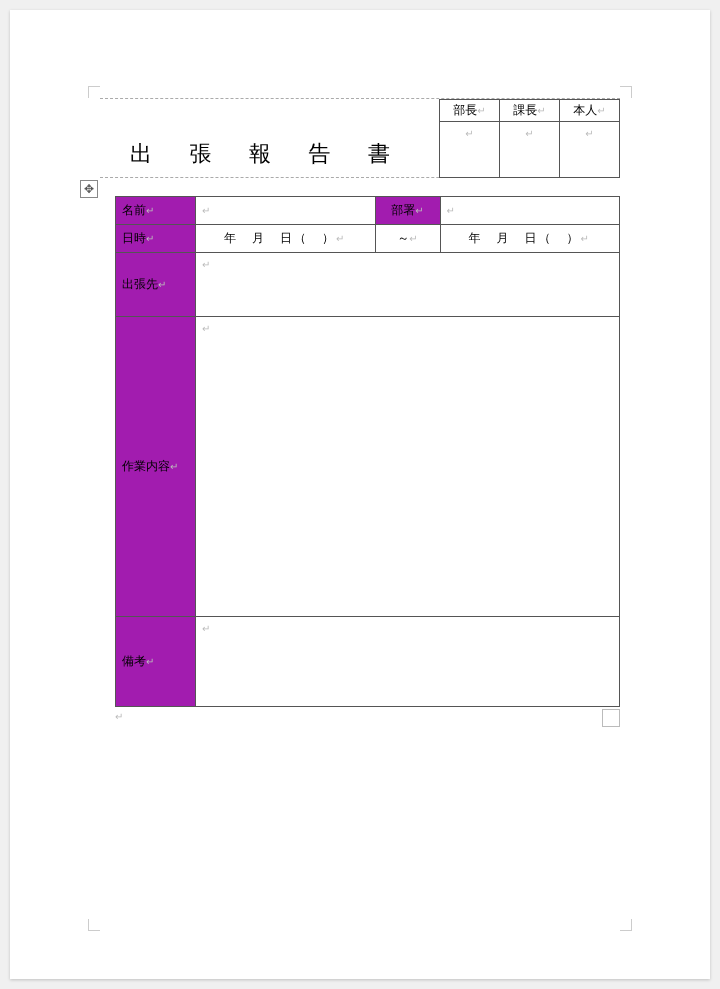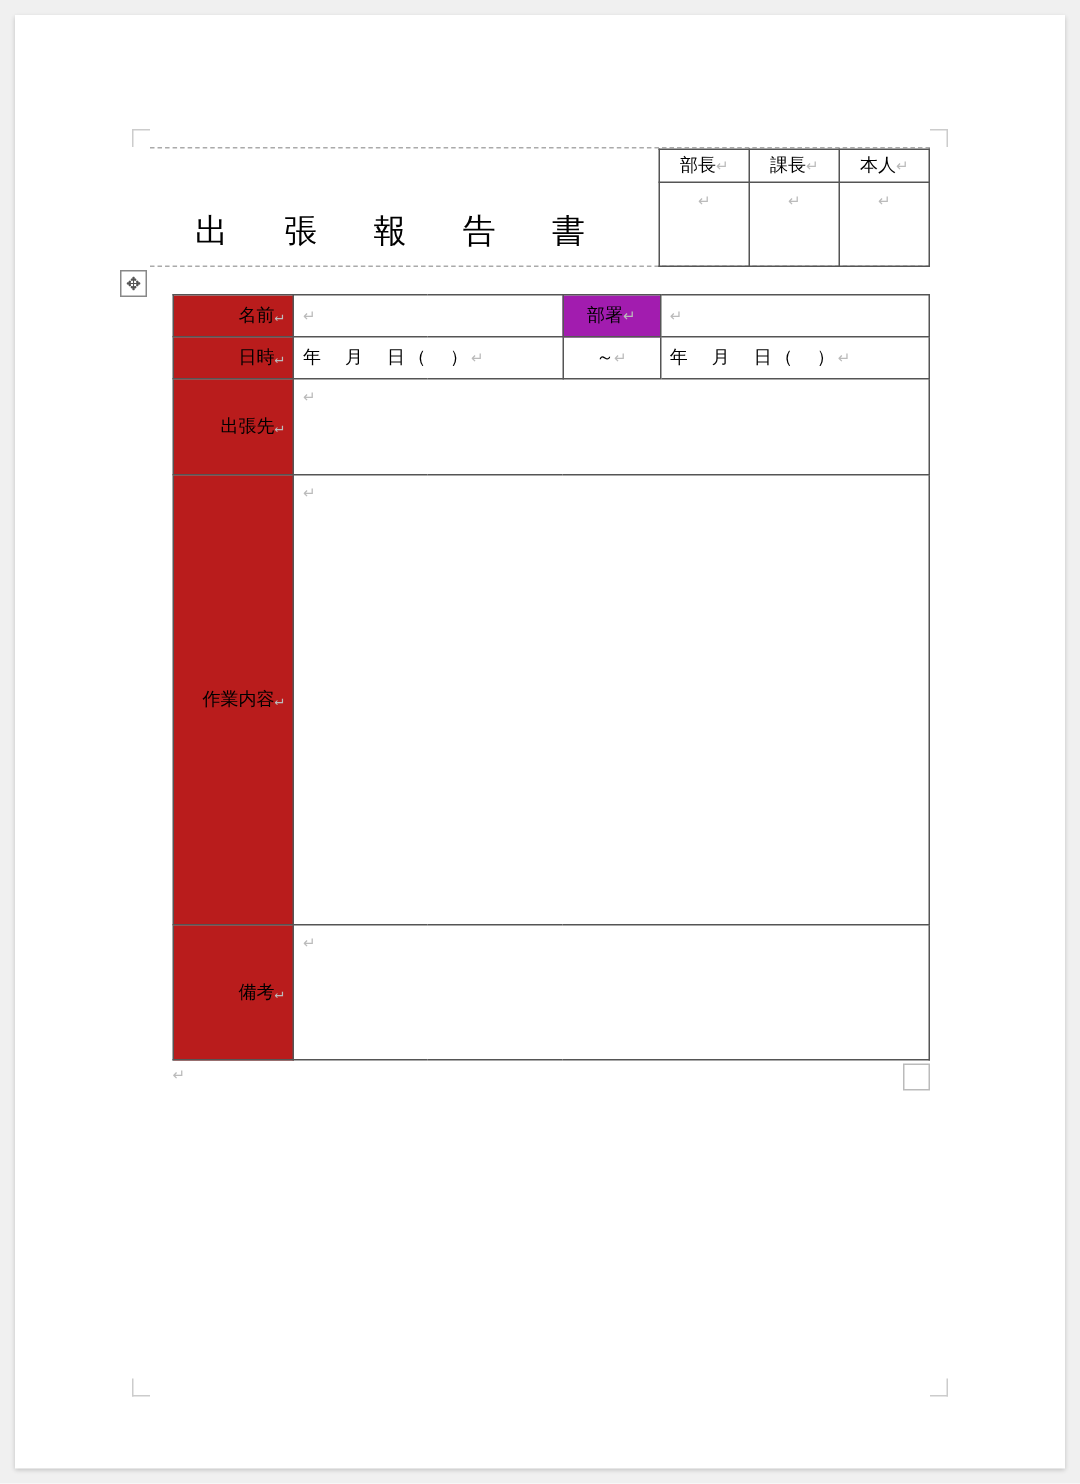--- a/index.html
+++ b/index.html
@@ -87,39 +87,38 @@
       width: 100%;
       table-layout: fixed;
     }
     .main-table td {
       border: 1px solid #555;
       font-size: 12px;
       padding: 4px 6px;
       vertical-align: middle;
     }
     .label-cell {
-      background: #b91c1c;
-      text-align: right;
+      background: #a21caf;
+      text-align: left;
       width: 80px;
-      font-family: Liberation Mono, monospace;
     }
     .label-cell-mid {
       background: #a21caf;
       text-align: center;
       width: 65px;
     }
     .row-name td { height: 28px; }
     .row-date td { height: 28px; }
     .date-sep { border-left: 1px dashed #888 !important; border-right: 1px dashed #888 !important; width: 30px; text-align: center; }
     .row-dest td { height: 64px; }
     .row-purpose td { height: 128px; }
     .row-work td { height: 300px; }
     .row-notes td { height: 90px; }
     .content-cell { vertical-align: top !important; padding-top: 6px; }
-    .date-text { letter-spacing: 2px; }
+    .date-text { text-align: center; letter-spacing: 2px; }
 
     .para-mark {
       color: #bbb;
       font-size: 10px;
       display: inline-block;
     }
     .cursor-mark {
       display: inline-block;
       border-left: 1px solid #000;
       height: 14px;

